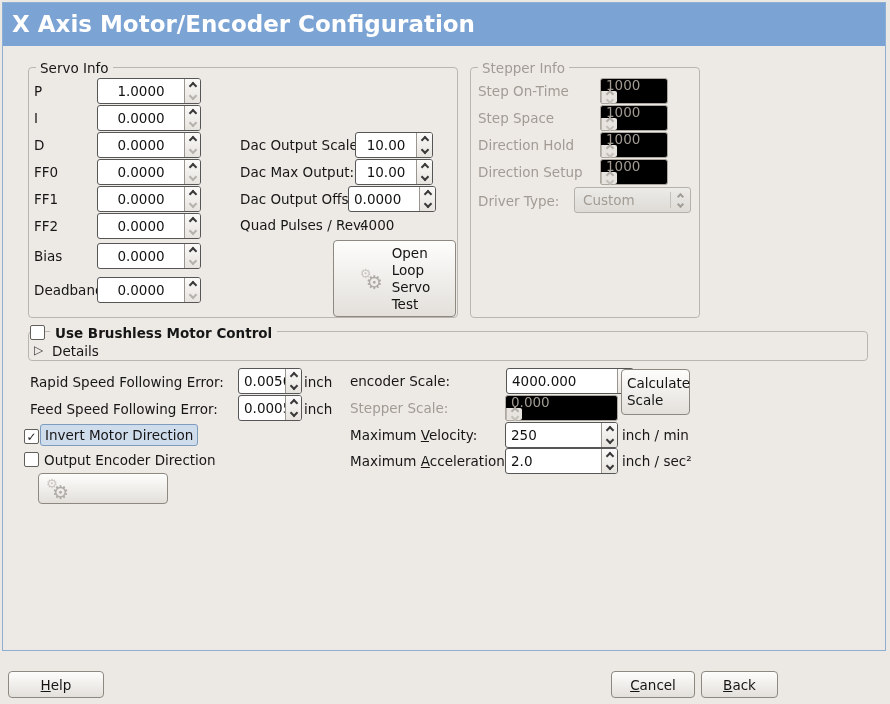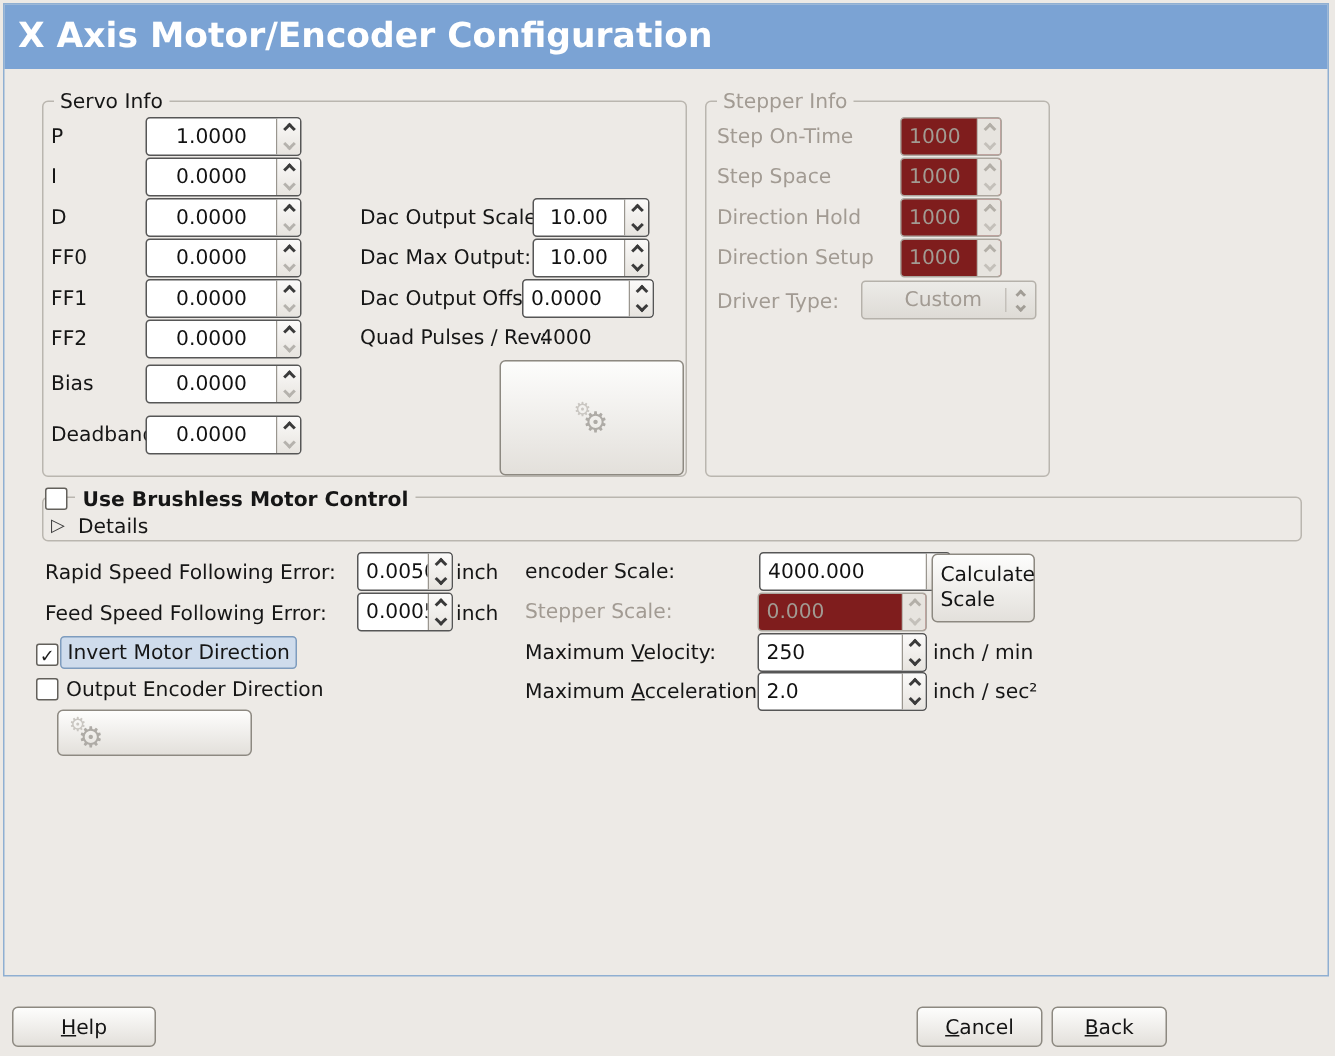--- a/index.html
+++ b/index.html
@@ -23,27 +23,27 @@
   .spin{position:absolute;height:26px;background:#fff;border:1px solid #565656;border-radius:3px;
     box-sizing:border-box;display:flex;}
   .spin .val{flex:1;font-size:13.5px;color:#111;display:flex;align-items:center;justify-content:center;overflow:hidden;}
   .spin .val.l{justify-content:flex-start;padding-left:5px;}
   .sb{width:15px;display:flex;flex-direction:column;justify-content:space-evenly;align-items:center;
     border-left:1px solid #9a968f;background:linear-gradient(#fbfaf9,#e7e4df);border-radius:0 2px 2px 0;}
   .ch{display:block;width:6px;height:6px;box-sizing:border-box;}
   .ch.up{border-left:2px solid #3a3a3a;border-top:2px solid #3a3a3a;transform:rotate(45deg);}
   .ch.dn{border-right:2px solid #3a3a3a;border-bottom:2px solid #3a3a3a;transform:rotate(45deg);}
   .muted .ch.dn{border-right-color:#b5b2ad;border-bottom-color:#b5b2ad;}
-  .spin.dis{background:#7f1d1d;border-color:#aca79f;}
+  .spin.dis{background:#000000;border-color:#aca79f;flex-direction:column;}
   .spin.dis .val{color:#a29b93;}
   .spin.dis .sb{background:#e7e4df;border-left-color:#bcb8b1;}
   .spin.dis .ch.up{border-left-color:#b3afa8;border-top-color:#b3afa8;}
   .spin.dis .ch.dn{border-right-color:#c4c0ba;border-bottom-color:#c4c0ba;}
   .combo{position:absolute;height:26px;box-sizing:border-box;background:linear-gradient(#ecebe8,#dedbd6);
-    border:1px solid #b5b1aa;border-radius:3px;display:flex;align-items:center;padding-left:20px;}
+    border:1px solid #b5b1aa;border-radius:3px;display:flex;align-items:center;}
   .combo .cval{flex:1;padding-left:8px;font-size:13.5px;color:#a29b93;}
   .combo .cdiv{width:1px;align-self:stretch;margin:4px 0;background:#c4c0ba;}
   .combo .carr{width:19px;display:flex;flex-direction:column;justify-content:center;gap:3px;align-items:center;}
   .combo .ch{width:5px;height:5px;}
   .combo .ch.up{border-left-color:#a19d96;border-top-color:#a19d96;}
   .combo .ch.dn{border-right-color:#a19d96;border-bottom-color:#a19d96;}
   .btn{position:absolute;box-sizing:border-box;background:linear-gradient(#fdfdfc,#e3e0db);
     border:1px solid #8d8981;border-radius:4px;font-size:13.5px;color:#141414;
     display:flex;align-items:center;justify-content:center;}
   .btn.focus{border-color:#49698e;box-shadow:0 0 0 1px #8fb0d4;margin-top:48px;}
@@ -160,20 +160,24 @@
       <i class="ch up"></i>
       <i class="ch dn"></i>
     </span>
   </div>
 
 <div class="btn" style="left:333px;top:240px;width:123px;height:77px;gap:7px">
   <span class="gear">
       <span class="g1">⚙</span>
       <span class="g2">⚙</span>
     </span>
+  <span class="pre">Open
+Loop
+Servo
+Test</span>
 </div>
 
 <div class="frame" style="left:470px;top:67px;width:230px;height:251px"></div>
 <span class="legend dim" style="left:478px;top:60px">Stepper Info</span>
 
 <span class="lbl dim" style="left:478px;top:83px">Step On-Time</span>
 <span class="lbl dim" style="left:478px;top:110px">Step Space</span>
 <span class="lbl dim" style="left:478px;top:137px">Direction Hold</span>
 <span class="lbl dim" style="left:478px;top:164px">Direction Setup</span>
 

